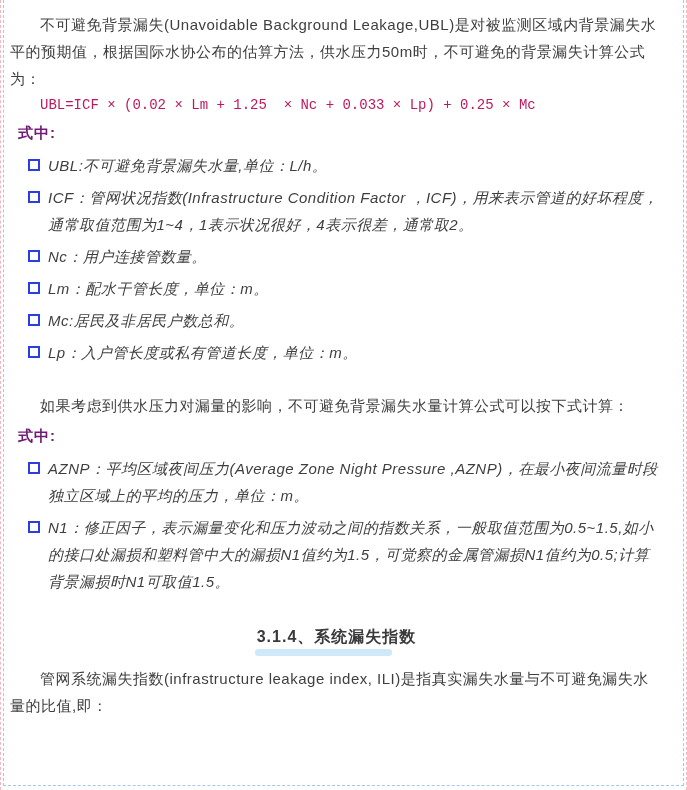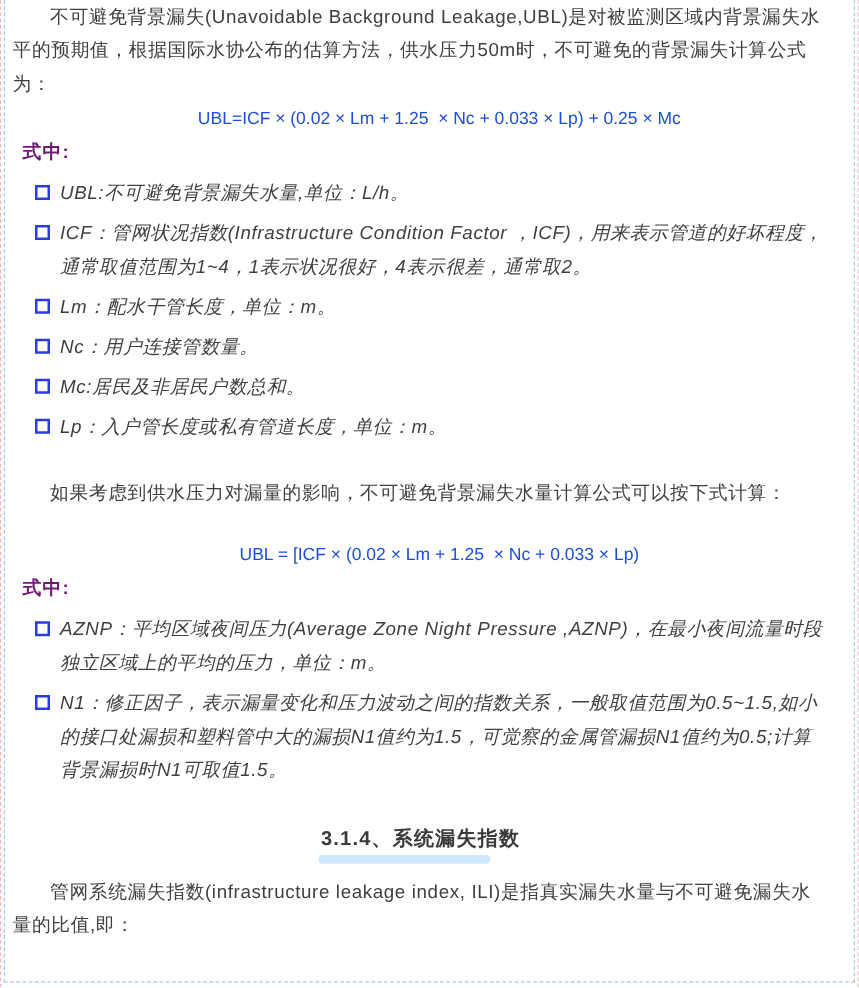--- a/index.html
+++ b/index.html
@@ -14,40 +14,39 @@
     background:#ffffff;
     overflow:hidden;
   }
   .inner {
     box-sizing:border-box;
     margin:0 2px;
     height:786px;
     border-left:1px dashed #a6c8e8;
     border-right:1px dashed #a6c8e8;
     border-bottom:1px dashed #a6c8e8;
-    padding:0 20px 0 6px;
+    padding:11px 20px 0 6px;
     overflow:hidden;
   }
 
   .para {
     margin:0;
     font-size:15px;
     line-height:27px;
     color:#3f3f3f;
     letter-spacing:0.5px;
   }
   .indent { text-indent:2em; }
 
   .formula {
-    color:#1d4ed8;
-    font-family:Liberation Sans, sans-serif;
+    color:#be185d;
+    font-family:Liberation Mono, monospace;
     font-size:14px;
     line-height:22px;
     white-space:pre;
-    text-align:center;
     padding-left:30px;
   }
   .formula.f1 { margin-top:2px; }
   .formula.f2a { margin-top:24px; }
   .formula.f2b { margin-top:8px; line-height:24px; }
   .formula sup { font-size:11px; line-height:1; }
 
   .legend-label {
     margin-top:4px;
     margin-left:8px;
@@ -125,39 +124,38 @@
       <li>
         <span class="sq"></span>
         <span>UBL:不可避免背景漏失水量,单位：L/h。</span>
       </li>
       <li>
         <span class="sq"></span>
         <span>ICF：管网状况指数(Infrastructure Condition Factor ，ICF)，用来表示管道的好坏程度，通常取值范围为1~4，1表示状况很好，4表示很差，通常取2。</span>
       </li>
       <li>
         <span class="sq"></span>
-        <span>Lm：配水干管长度，单位：m。</span>
+        <span>Nc：用户连接管数量。</span>
       </li>
       <li>
         <span class="sq"></span>
-        <span>Nc：用户连接管数量。</span>
+        <span>Lm：配水干管长度，单位：m。</span>
       </li>
       <li>
         <span class="sq"></span>
         <span>Mc:居民及非居民户数总和。</span>
       </li>
       <li>
         <span class="sq"></span>
         <span>Lp：入户管长度或私有管道长度，单位：m。</span>
       </li>
     </ul>
 
     <p class="para indent gap-para">如果考虑到供水压力对漏量的影响，不可避免背景漏失水量计算公式可以按下式计算：</p>
 
-    <div class="formula f2a">UBL = [ICF × (0.02 × Lm + 1.25  × Nc + 0.033 × Lp)</div>
 
     <div class="legend-label">式中:</div>
 
     <ul class="blist">
       <li>
         <span class="sq"></span>
         <span>AZNP：平均区域夜间压力(Average Zone Night Pressure ,AZNP)，在最小夜间流量时段独立区域上的平均的压力，单位：m。</span>
       </li>
       <li>
         <span class="sq"></span>

